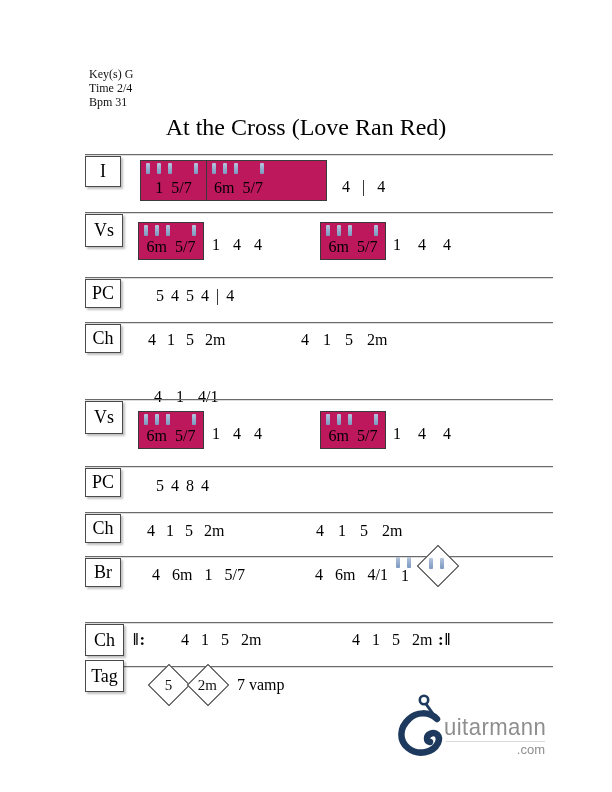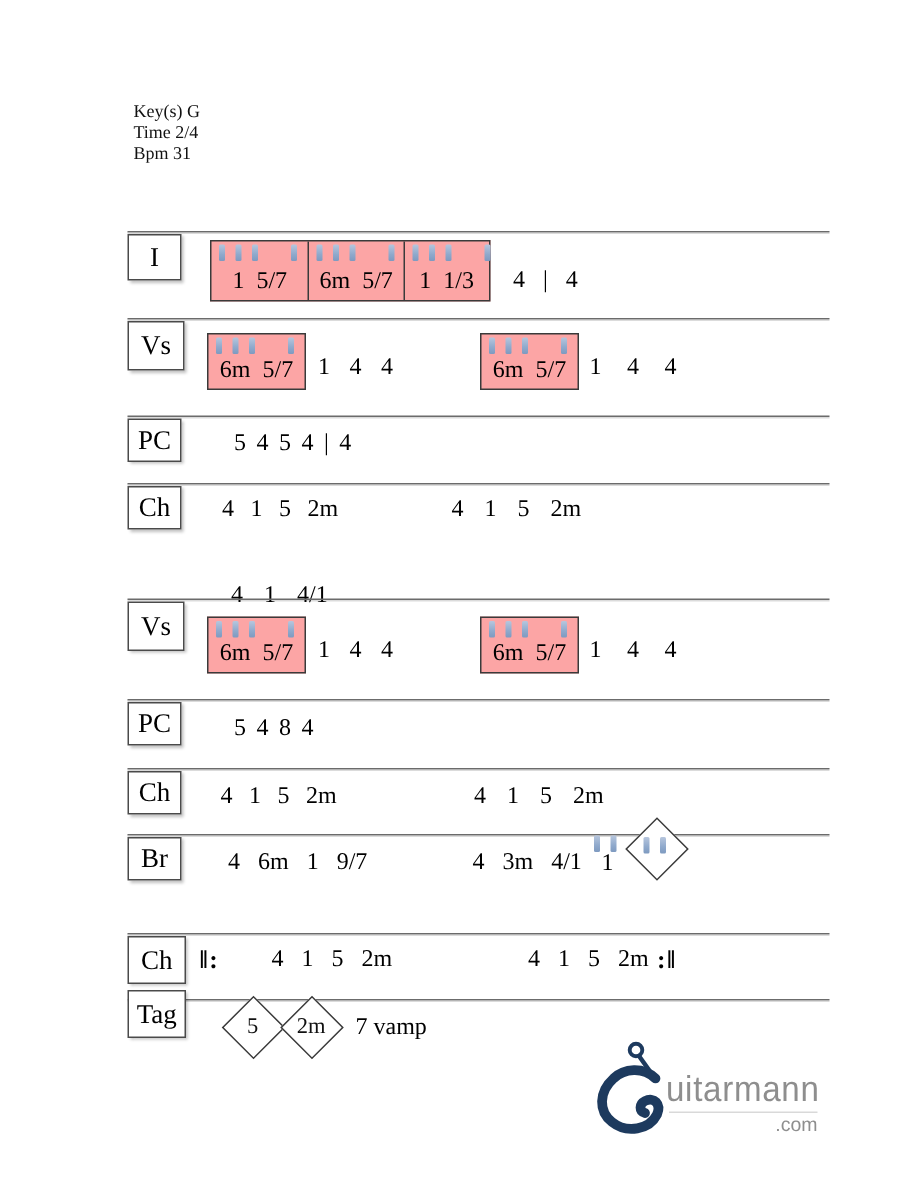--- a/index.html
+++ b/index.html
@@ -24,21 +24,21 @@
     box-shadow:1.5px 1.5px 2px rgba(0,0,0,.25);
     display:flex;align-items:center;justify-content:center;
     font-size:18px;color:#000;
   }
   
   .chord{position:absolute;font-size:16px;white-space:pre;color:#000;}
   .ws3{word-spacing:3px}.ws4{word-spacing:4px}.ws7{word-spacing:7px}
   .ws8{word-spacing:8px}.ws9{word-spacing:9px}.ws10{word-spacing:10px}
   .ws13{word-spacing:13px}
   .rep{font-size:17px;font-weight:600;letter-spacing:1px;}
-  .mbox{position:absolute;border:1px solid #3a3a3a;background:#fca5a5;display:flex;}
+  .mbox{position:absolute;border:1px solid #3a3a3a;background:#be185d;display:flex;}
   .mcell{position:relative;height:100%;border-right:1px solid #3a3a3a;}
   .mcell:last-child{border-right:none;}
   .mcell .chord{left:0;right:0;bottom:3px;text-align:center;position:absolute;}
   .ticks{position:absolute;display:flex;align-items:flex-start;}
   .ticks i{display:block;width:4px;height:11px;border-radius:1px;
     background:linear-gradient(180deg,#b7c6dd 0%,#8fa9cc 60%,#7e9ac0 100%);
     margin-right:7px;}
   .ticks i.t4{margin-left:15px;}
   .diamond{
     position:absolute;width:28px;height:28px;border:1px solid #3a3a3a;background:#fff;
@@ -59,20 +59,21 @@
   }
 </style>
 </head>
 <body>
 
 <div class="page">
 
   <div class="meta" style="top:67px">Key(s) G</div>
   <div class="meta" style="top:81px">Time 2/4</div>
   <div class="meta" style="top:95px">Bpm 31</div>
+  <div class="title">At the Cross (Love Ran Red)</div>
 
   <div class="hline" style="top:154px"></div>
   <div class="lbl" style="top:156px;width:34px;height:29px">I</div>
   <div class="mbox" style="left:140px;top:160px;width:185px;height:39px">
     <div class="mcell" style="width:65px">
       <span class="ticks" style="left:5px;top:2px">
           <i></i>
           <i></i>
           <i></i>
           <i class="t4"></i>
@@ -80,29 +81,20 @@
       <span class="chord ws4">1 5/7</span>
     </div>
     <div class="mcell" style="width:63px">
       <span class="ticks" style="left:5px;top:2px">
           <i></i>
           <i></i>
           <i></i>
           <i class="t4"></i>
         </span>
       <span class="chord ws4">6m 5/7</span>
-    </div>
-    <div class="mcell" style="width:57px">
-      <span class="ticks" style="left:5px;top:2px">
-          <i></i>
-          <i></i>
-          <i></i>
-          <i class="t4"></i>
-        </span>
-      <span class="chord ws4">1 1/3</span>
     </div>
   </div>
   <span class="chord ws8" style="left:342px;top:178px">4 | 4</span>
 
   <div class="hline" style="top:212px"></div>
   <div class="lbl" style="top:214px;width:36px;height:31px">Vs</div>
   <div class="mbox" style="left:138px;top:222px;width:64px;height:36px">
     <div class="mcell" style="width:64px">
       <span class="ticks" style="left:5px;top:2px">
           <i></i>
@@ -168,22 +160,22 @@
   <div class="lbl" style="top:468px;width:34px;height:27px">PC</div>
   <span class="chord ws3" style="left:156px;top:477px">5 4 8 4</span>
 
   <div class="hline" style="top:512px"></div>
   <div class="lbl" style="top:514px;width:34px;height:27px">Ch</div>
   <span class="chord ws7" style="left:147px;top:522px">4 1 5 2m</span>
   <span class="chord ws10" style="left:316px;top:522px">4 1 5 2m</span>
 
   <div class="hline" style="top:556px"></div>
   <div class="lbl" style="top:558px;width:34px;height:27px">Br</div>
-  <span class="chord ws8" style="left:152px;top:566px">4 6m 1 9/7</span>
-  <span class="chord ws8" style="left:315px;top:566px">4 3m 4/1</span>
+  <span class="chord ws8" style="left:152px;top:566px">4 6m 1 5/7</span>
+  <span class="chord ws8" style="left:315px;top:566px">4 6m 4/1</span>
   <span class="ticks" style="left:396px;top:557px">
       <i></i>
       <i></i>
     </span>
   <span class="chord" style="left:401px;top:567px">1</span>
   <div class="diamond" style="left:423px;top:551px"></div>
   <span class="ticks" style="left:429px;top:558px">
       <i></i>
       <i></i>
     </span>

